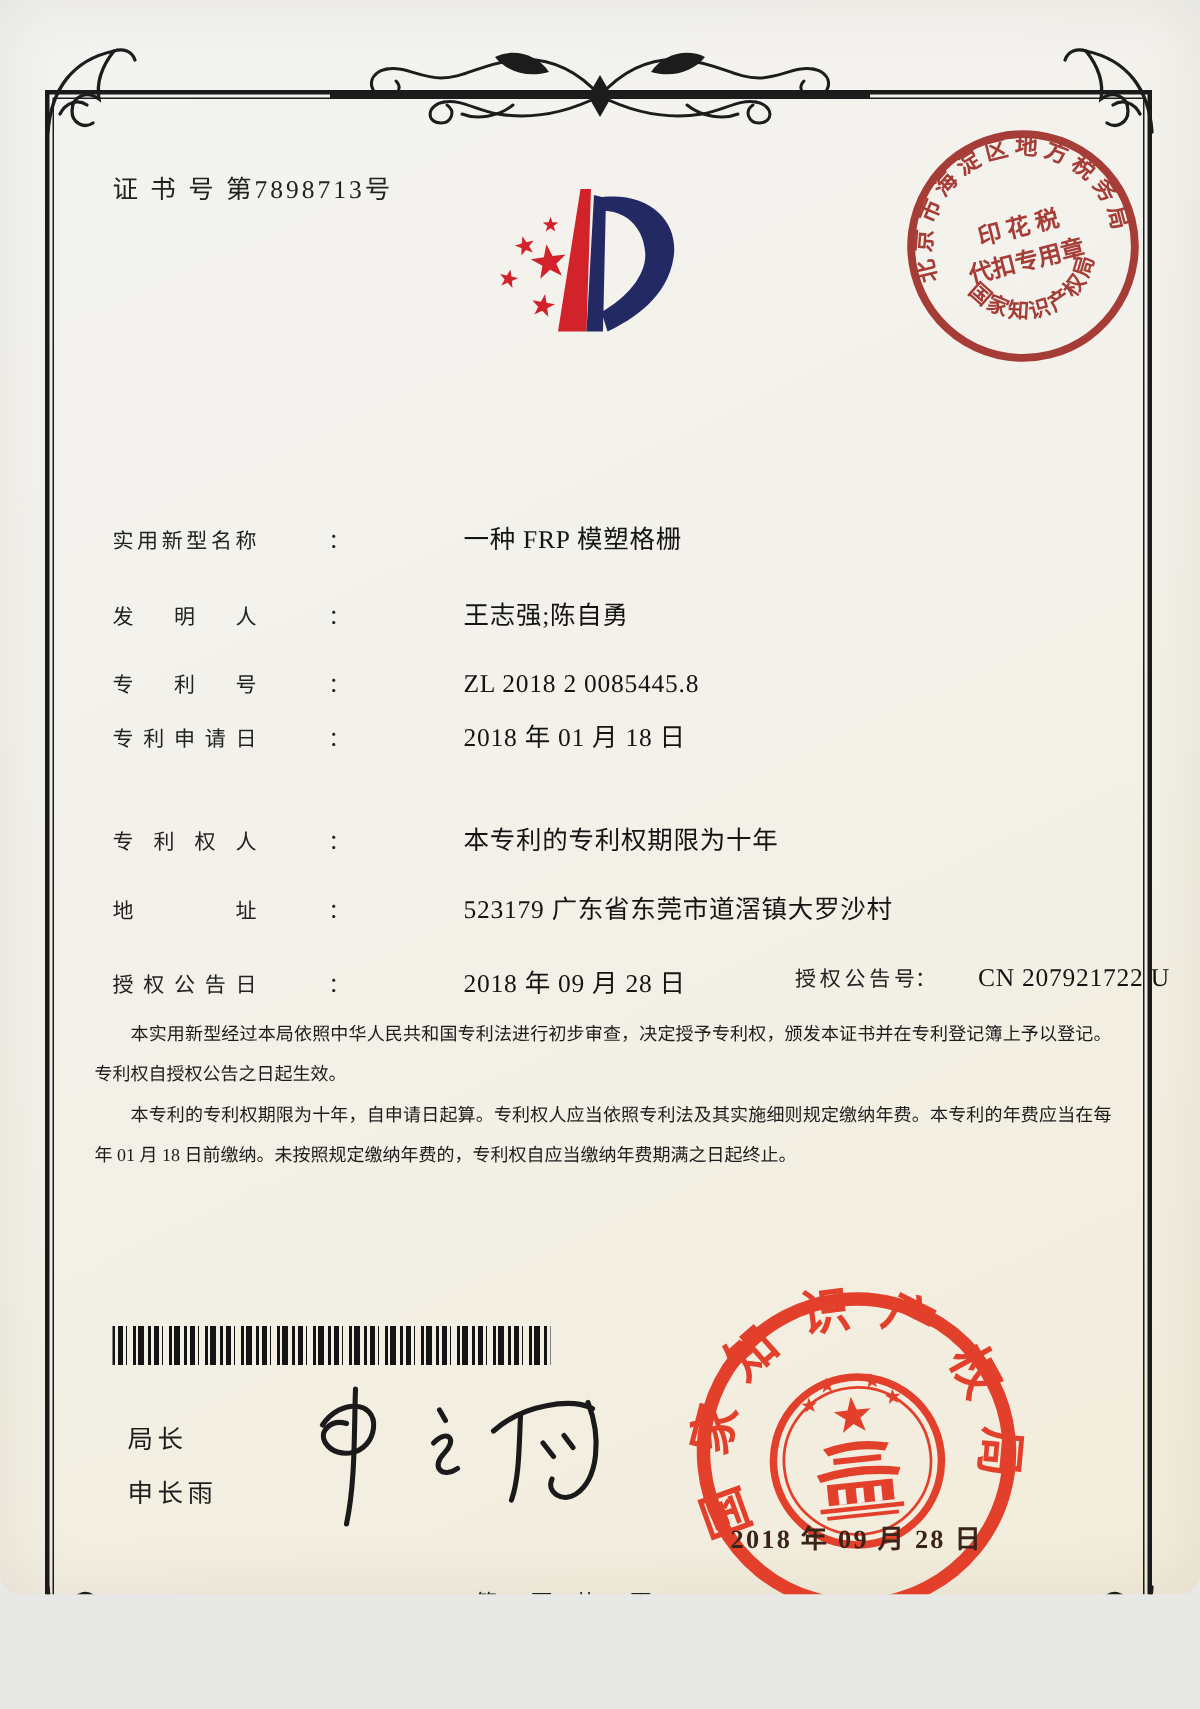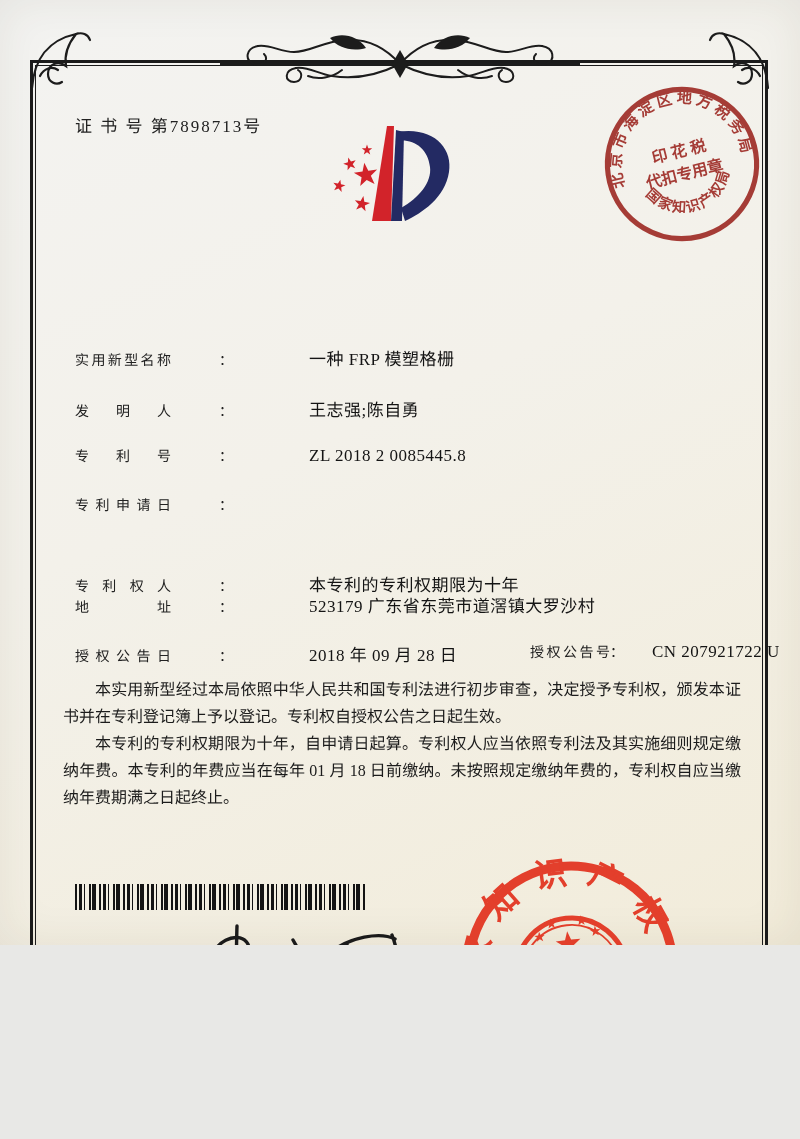--- a/index.html
+++ b/index.html
@@ -1,21 +1,21 @@
 <!DOCTYPE html>
 <html lang="zh-CN"><head>
 <meta charset="utf-8">
 <style>
   html,body{margin:0;padding:0;background:#e8e8e6;}
   *{box-sizing:border-box;}
   .page{
-    position:relative;width:800px;height:945px;margin:0 auto;overflow:hidden;
+    position:relative;width:800px;height:1063px;margin:0 auto;overflow:hidden;
     background:linear-gradient(155deg,#f3f3f1 0%,#f3f1ea 45%,#f2ecda 100%);
     box-shadow:inset 0 0 46px rgba(60,50,20,.08);
-    font-family:"Liberation Serif","DejaVu Serif",serif;color:#1d1d1d;
+    font-family:"Liberation Serif","DejaVu Serif",serif;color:#1d1d1d;border-radius:14px;
   }
   .frame{
     position:absolute;left:30px;top:60px;width:738px;height:1026px;
     border:3px solid #1b1b1b;
   }
   .frame::after{
     content:"";position:absolute;left:2px;top:2px;right:2px;bottom:2px;
     border:1px solid #1b1b1b;
   }
   .orn{position:absolute;pointer-events:none;}
@@ -31,21 +31,21 @@
   .row{position:absolute;left:75px;display:flex;align-items:baseline;white-space:nowrap;gap:48px;}
   .flabel{
     display:inline-block;width:96px;font-size:14px;color:#222;
     text-align:justify;text-align-last:justify;
   }
   .fcolon{font-size:14px;color:#222;}
   .fvalue{font-size:17px;margin-left:28px;letter-spacing:.5px;color:#141414;}
   .row-grant-right{position:absolute;left:455px;top:0;display:flex;align-items:baseline;white-space:nowrap;}
   .paras{
     position:absolute;left:63px;top:676px;width:678px;
-    font-size:16px;line-height:27px;text-align:justify;color:#1c1c1c;
+    font-size:12px;line-height:27px;text-align:justify;color:#1c1c1c;
   }
   .paras p{margin:0;text-indent:2em;}
   .barcode{
     position:absolute;left:75px;top:884px;width:292px;height:26px;
     background-image:repeating-linear-gradient(90deg,
       #141414 0 2px,transparent 2px 4px,
       #141414 4px 7px,transparent 7px 9px,
       #141414 9px 10px,transparent 10px 14px,
       #141414 14px 16px,transparent 16px 17px,
       #141414 17px 21px,transparent 21px 24px);
@@ -160,25 +160,26 @@
   <div class="row" style="top:396px">
     <span class="flabel">发明人</span>
       <span class="fcolon">：</span>
     <span class="fvalue">王志强;陈自勇</span>
   </div>
   <div class="row" style="top:445px">
     <span class="flabel">专利号</span>
       <span class="fcolon">：</span>
     <span class="fvalue">ZL 2018 2 0085445.8</span>
   </div>
-  <div class="row" style="top:494px">
+  <div class="row" style="top:477px">
     <span class="flabel">专利申请日</span>
       <span class="fcolon">：</span>
-  </div>
-  <div class="row" style="top:571px">
+    <span class="fvalue">2018 年 01 月 18 日</span>
+  </div>
+  <div class="row" style="top:546px">
     <span class="flabel">专利权人</span>
       <span class="fcolon">：</span>
     <span class="fvalue">本专利的专利权期限为十年</span>
   </div>
   <div class="row" style="top:592px">
     <span class="flabel">地址</span>
       <span class="fcolon">：</span>
     <span class="fvalue">523179 广东省东莞市道滘镇大罗沙村</span>
   </div>
   <div class="row" style="top:641px">

